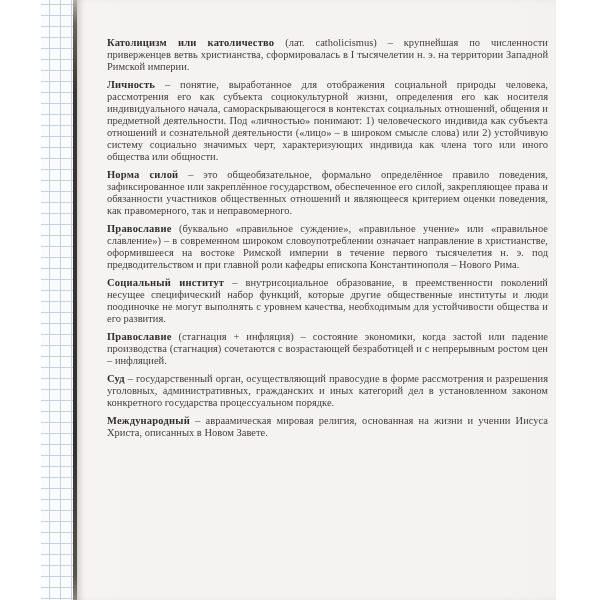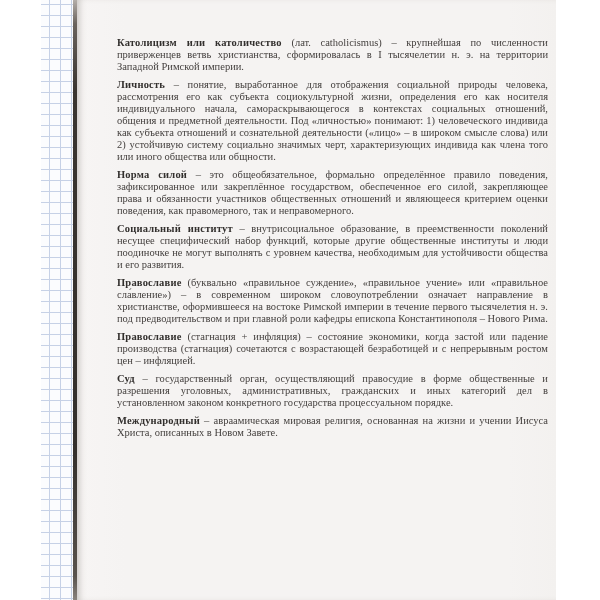--- a/index.html
+++ b/index.html
@@ -58,40 +58,40 @@
     top: 37px;
     width: 441px;
     color: #45413f;
     font-size: 10.5px;
     line-height: 12px;
     text-align: justify;
     hyphens: auto;
     -webkit-hyphens: auto;
   }
   .entry {
-    margin: 0 0 6px 10px;
+    margin: 0 0 6px 0;
     padding: 0;
   }
   .term {
     font-weight: bold;
     color: #322f2d;
     letter-spacing: 0.2px;
   }
 </style>
 </head>
 <body>
 
 <div class="photo">
   <div class="grid-paper"></div>
   <div class="page-edge"></div>
   <div class="page">
     <div class="text-block">
       <p class="entry"><b class="term">Католицизм или католичество</b><span> (лат. catholicismus) – крупнейшая по численности приверженцев ветвь христианства, сформировалась в I тысячелетии н. э. на территории Западной Римской империи.</span></p>
       <p class="entry"><b class="term">Личность</b><span> – понятие, выработанное для отображения социальной природы человека, рассмотрения его как субъекта социокультурной жизни, определения его как носителя индивидуального начала, самораскрывающегося в контекстах социальных отношений, общения и предметной деятельности. Под «личностью» понимают: 1) человеческого индивида как субъекта отношений и сознательной деятельности («лицо» – в широком смысле слова) или 2) устойчивую систему социально значимых черт, характеризующих индивида как члена того или иного общества или общности.</span></p>
       <p class="entry"><b class="term">Норма силой</b><span> – это общеобязательное, формально определённое правило поведения, зафиксированное или закреплённое государством, обеспеченное его силой, закрепляющее права и обязанности участников общественных отношений и являющееся критерием оценки поведения, как правомерного, так и неправомерного.</span></p>
+      <p class="entry"><b class="term">Православие</b><span> (буквально «правильное суждение», «правильное учение» или «правильное сла́вление») – в современном широком словоупотреблении означает направление в христианстве, оформившееся на востоке Римской империи в течение первого тысячелетия н. э. под предводительством и при главной роли кафедры епископа Константинополя – Нового Рима.</span></p>
       <p class="entry"><b class="term">Социальный институт</b><span> – внутрисоциальное образование, в преемственности поколений несущее специфический набор функций, которые другие общественные институты и люди поодиночке не могут выполнять с уровнем качества, необходимым для устойчивости общества и его развития.</span></p>
-      <p class="entry"><b class="term">Православие</b><span> (буквально «правильное суждение», «правильное учение» или «правильное сла́вление») – в современном широком словоупотреблении означает направление в христианстве, оформившееся на востоке Римской империи в течение первого тысячелетия н. э. под предводительством и при главной роли кафедры епископа Константинополя – Нового Рима.</span></p>
       <p class="entry"><b class="term">Православие</b><span> (стагнация + инфляция) – состояние экономики, когда застой или падение производства (стагнация) сочетаются с возрастающей безработицей и с непрерывным ростом цен – инфляцией.</span></p>
-      <p class="entry"><b class="term">Суд</b><span> – государственный орган, осуществляющий правосудие в форме общественные и разрешения уголовных, административных, гражданских и иных категорий дел в установленном законом конкретного государства процессуальном порядке.</span></p>
+      <p class="entry"><b class="term">Суд</b><span> – государственный орган, осуществляющий правосудие в форме рассмотрения и разрешения уголовных, административных, гражданских и иных категорий дел в установленном законом конкретного государства процессуальном порядке.</span></p>
       <p class="entry"><b class="term">Международный</b><span> – авраамическая мировая религия, основанная на жизни и учении Иисуса Христа, описанных в Новом Завете.</span></p>
     </div>
   </div>
 </div>
 
 </body></html>

